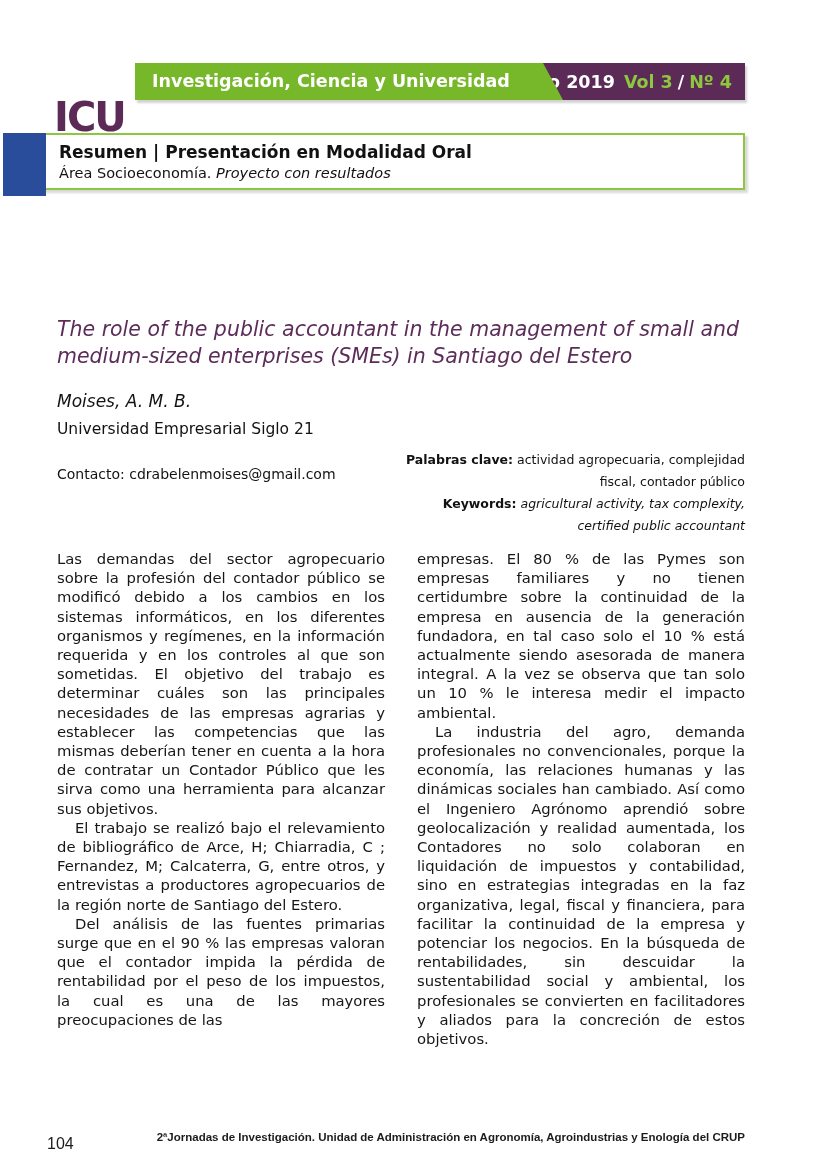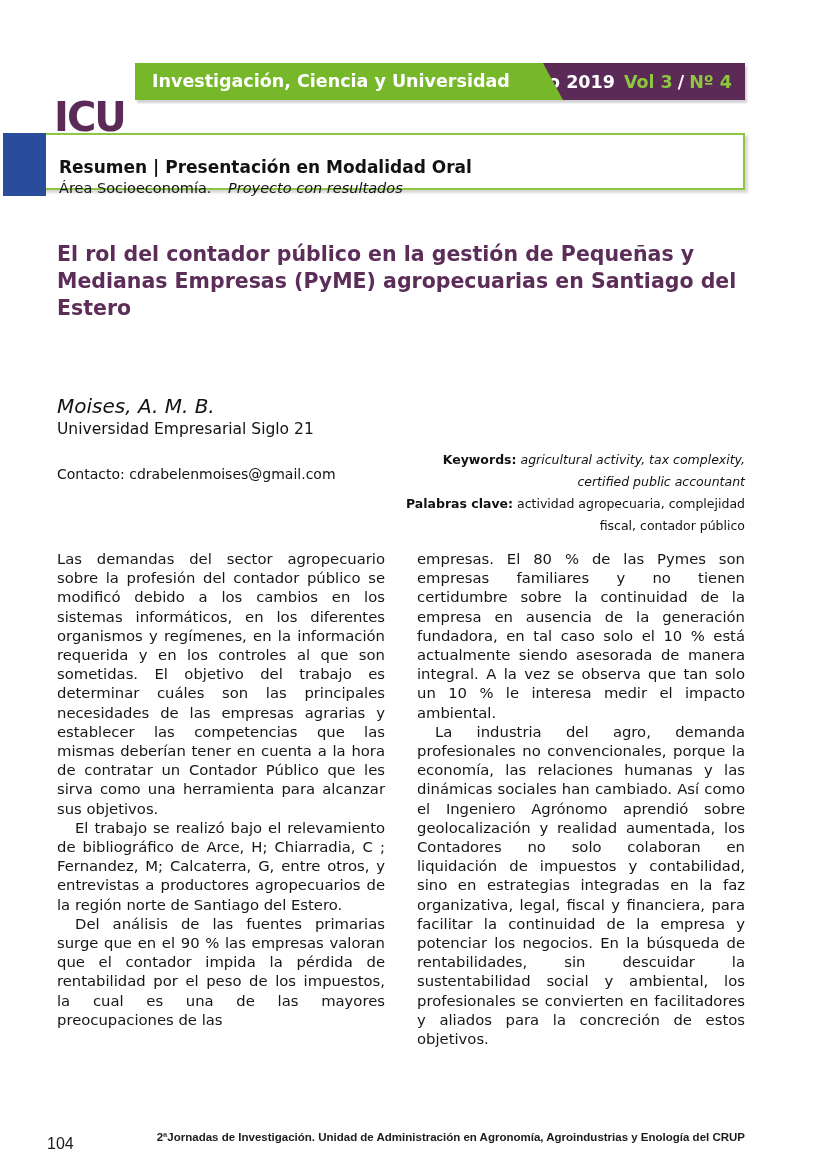--- a/index.html
+++ b/index.html
@@ -34,42 +34,42 @@
     font-size:17.5px;font-weight:700;white-space:nowrap;
   }
   .band-right .year{color:#ffffff;margin-right:9px;}
   .band-right .vol{color:var(--green-light,#8dc63f);text-align:right;}
   .band-right .slash{color:#ffffff;margin:0 5px;}
   
   .banner-box{
     position:absolute;left:3px;top:133px;width:742px;height:57px;
     border:2px solid var(--green-light,#8dc63f);
     background:#ffffff;box-sizing:border-box;
-    padding:22px 0 0 54px;
+    padding:7px 0 0 54px;
     box-shadow:3px 3px 2px rgba(0,0,0,.15);
   }
   .banner-line1{margin:0 0 3px 0;font-size:17px;font-weight:600;color:#121212;}
   .banner-line2{margin:0;font-size:14.5px;color:#121212;}
-  .banner-line2 .it{font-style:italic;margin-left:12px;}
+  .banner-line2 .it{font-style:italic;}
   .blue-tab{
     position:absolute;left:3px;top:133px;width:43px;height:63px;
     background:var(--blue,#2a4d9b);z-index:2;
   }
   
   .title-es{
     position:absolute;left:57px;top:227px;width:684px;
     font-size:20.5px;line-height:27px;font-weight:600;
     color:var(--title-purple,#5c2d59);
   }
   .title-en{
     position:absolute;left:57px;top:299px;width:684px;
     font-size:20.5px;line-height:27px;font-weight:500;font-style:italic;
     color:var(--title-purple,#5c2d59);
   }
-  .author{position:absolute;left:57px;top:374px;font-size:20px;font-style:italic;color:#121212;}
+  .author{position:absolute;left:57px;top:374px;font-size:17px;font-style:italic;color:#121212;}
   .affiliation{position:absolute;left:57px;top:404px;font-size:15.5px;color:#121212;}
   .contact{position:absolute;left:57px;top:452px;font-size:14px;color:#121212;}
   .keywords{
     position:absolute;right:82px;top:449px;width:352px;
     text-align:right;font-size:12.5px;line-height:22px;color:#121212;
   }
   .keywords p{margin:0;}
   .keywords .lbl{font-weight:700;}
   .keywords .it{font-style:italic;}
   
@@ -111,29 +111,29 @@
       <span class="vol">Nº 4</span>
     </div>
   </div>
 
   <div class="banner-box">
     <p class="banner-line1">Resumen | Presentación en Modalidad Oral</p>
     <p class="banner-line2"><span>Área Socioeconomía. </span><span class="it">Proyecto con resultados</span></p>
   </div>
   <div class="blue-tab"></div>
 
-  <h1 class="title-es">El rol del contador público en la gestión de Pequeñas y Medianas Empresas (PyME) agropecuarias en Santiago del Estero</h1>
+  <h2 class="title-en">The role of the public accountant in the management of small and medium-sized enterprises (SMEs) in Santiago del Estero</h2>
 
   <p class="author">Moises, A. M. B.</p>
   <p class="affiliation">Universidad Empresarial Siglo 21</p>
   <p class="contact"><span>Contacto:</span> <span>cdrabelenmoises@gmail.com</span></p>
 
   <div class="keywords">
+    <p><span class="lbl">Palabras clave:</span> <span>actividad agropecuaria, complejidad fiscal, contador público</span></p>
     <p><span class="lbl">Keywords:</span> <span class="it">agricultural activity, tax complexity, certified public accountant</span></p>
-    <p><span class="lbl">Palabras clave:</span> <span>actividad agropecuaria, complejidad fiscal, contador público</span></p>
   </div>
 
   <div class="body-cols">
     <div class="col">
       <p>Las demandas del sector agropecuario sobre la profesión del contador público se modificó debido a los cambios en los sistemas informáticos, en los diferentes organismos y regímenes, en la información requerida y en los controles al que son sometidas. El objetivo del trabajo es determinar cuáles son las principales necesidades de las empresas agrarias y establecer las competencias que las mismas deberían tener en cuenta a la hora de contratar un Contador Público que les sirva como una herramienta para alcanzar sus objetivos.</p>
       <p class="indent">El trabajo se realizó bajo el relevamiento de bibliográfico de Arce, H; Chiarradia, C ; Fernandez, M; Calcaterra, G, entre otros, y entrevistas a productores agropecuarios de la región norte de Santiago del Estero.</p>
       <p class="indent">Del análisis de las fuentes primarias surge que en el 90 % las empresas valoran que el contador impida la pérdida de rentabilidad por el peso de los impuestos, la cual es una de las mayores preocupaciones de las</p>
     </div>
     <div class="col">
       <p>empresas. El 80 % de las Pymes son empresas familiares y no tienen certidumbre sobre la continuidad de la empresa en ausencia de la generación fundadora, en tal caso solo el 10 % está actualmente siendo asesorada de manera integral. A la vez se observa que tan solo un 10 % le interesa medir el impacto ambiental.</p>

